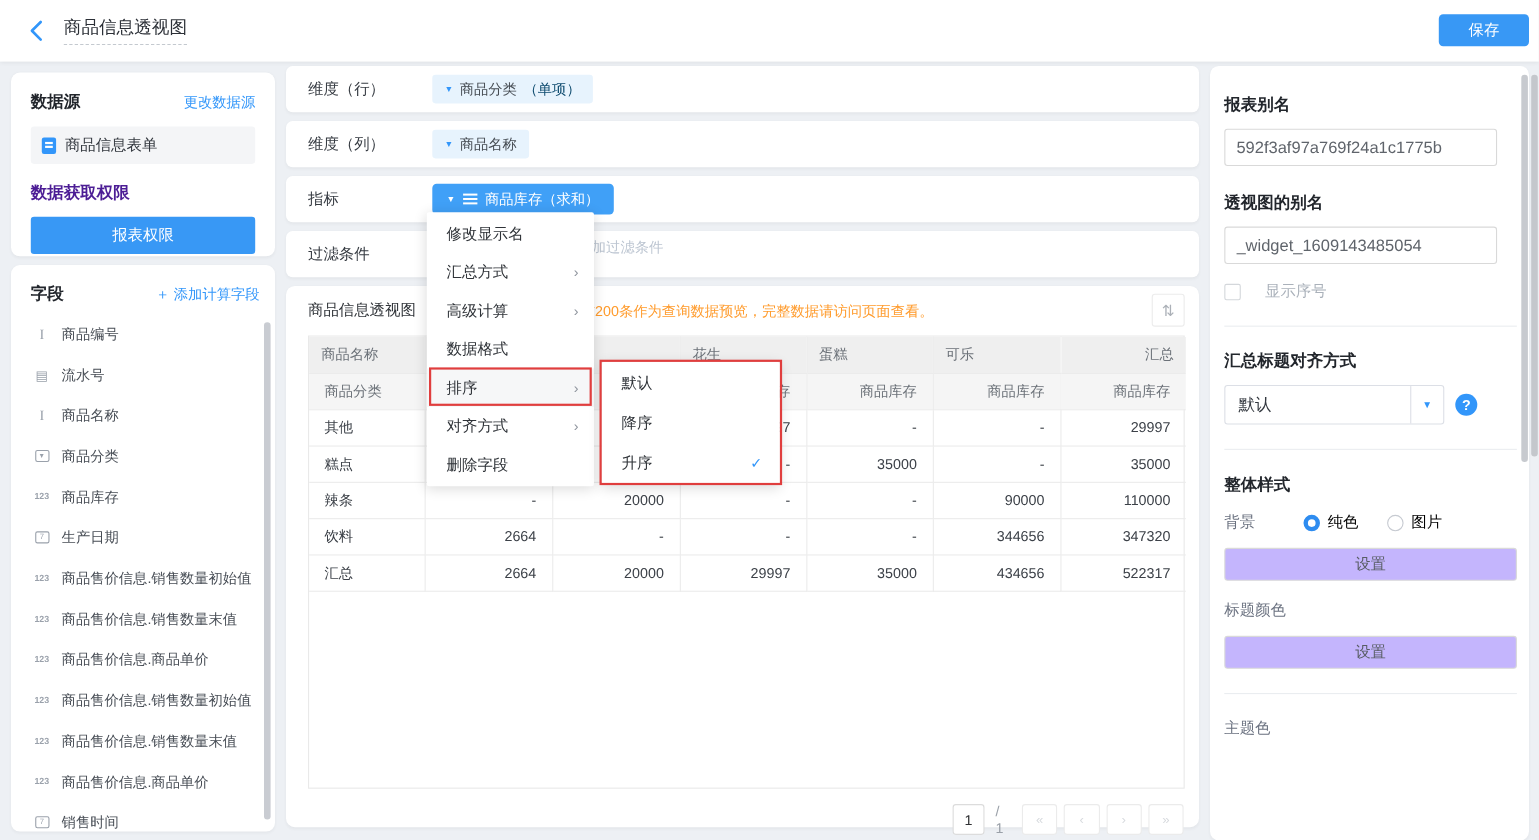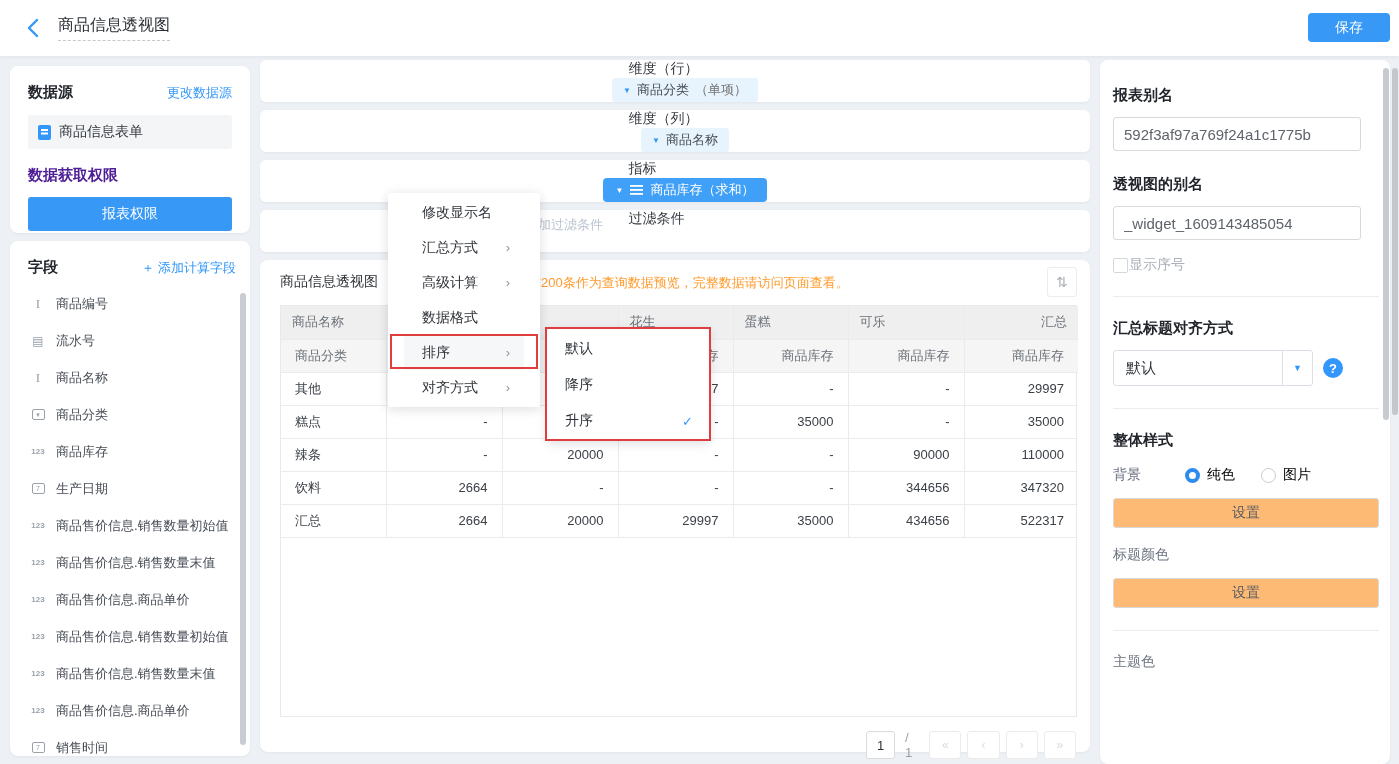--- a/index.html
+++ b/index.html
@@ -40,26 +40,26 @@
   .fi { width:20px; flex:none; display:flex; justify-content:center; align-items:center; color:#9aa1ab; }
   .fi-text { font-family:"Liberation Serif","DejaVu Serif",serif; font-size:13px; }
   .fi-num { font-size:8px; font-weight:700; }
   .fi-serial { font-size:12px; }
   .fi-box { width:13px; height:11px; border:1px solid #9aa1ab; border-radius:2px; font-size:7px;
             line-height:9px; text-align:center; color:#9aa1ab; }
   .left-scroll { position:absolute; right:4px; top:52px; width:6px; height:452px; background:#c9ccd2;
                  border-radius:3px; }
 
   
-  .cfg-row { left:260px; width:830px; height:42px; display:flex; align-items:center; padding-left:20px; border-radius:6px;flex-direction:column; }
+  .cfg-row { left:260px; width:830px; height:42px; display:flex; align-items:center; padding-left:20px; border-radius:6px; }
   .cfg-label { width:113px; font-size:14px; color:#363b42; }
   .tag-light { height:26px; background:#e7f3fd; border-radius:3px; display:inline-flex; align-items:center;
                gap:6px; padding:0 11px; font-size:13px; color:#454b52; cursor:pointer; }
   .tag-caret { font-size:8px; color:#3296fa; }
-  .tag-suffix { color:#737373; }
+  .tag-suffix { color:#0c4a6e; }
   .tag-solid { height:28px; background:#40a0f7; border-radius:4px; display:inline-flex; align-items:center;
                gap:7px; padding:0 13px; font-size:13px; color:#fff; cursor:pointer; }
   .tag-solid .tag-caret { color:#fff; }
   .bars-icon { width:13px; height:10px; background:
       linear-gradient(#fff,#fff) 0 0/13px 1.8px no-repeat,
       linear-gradient(#fff,#fff) 0 4px/13px 1.8px no-repeat,
       linear-gradient(#fff,#fff) 0 8px/13px 1.8px no-repeat; }
   .filter-ph { position:absolute; left:499px; top:216px; font-size:13px; color:#bcc5d1; z-index:1; }
 
   
@@ -79,60 +79,60 @@
   .ta-r { text-align:right; }
   .pager { position:absolute; left:585px; top:424px; display:flex; align-items:center; gap:6px; }
   .pg-input { width:29px; height:28px; border:1px solid #dcdcdc; border-radius:3px; text-align:center;
               font-size:13px; color:#303133; }
   .pg-total { color:#9aa0a8; font-size:13px; margin:0 4px; }
   .pg-btn { width:33px; height:28px; border:1px solid #ebebeb; border-radius:3px; background:#fff;
             color:#d7dade; font-size:12px; line-height:26px; text-align:center; }
 
   
   .menu { position:absolute; left:388px; top:193px; width:152px; background:#fff; border-radius:2px;
-          box-shadow:0 2px 12px rgba(0,0,0,.14); z-index:50; padding:2px 16px; }
+          box-shadow:0 2px 12px rgba(0,0,0,.14); z-index:50; padding:2px 0; }
   .menu-item { height:35px; display:flex; align-items:center; justify-content:space-between;
                padding:0 14px 0 18px; font-size:14px; color:#2f3338; cursor:pointer; }
   .menu-item.hl { background:#f6f7f8; }
   .chev { color:#8f959e; font-size:13px; }
   .submenu { position:absolute; left:547px; top:329px; width:162px; background:#fff; border-radius:2px;
              box-shadow:0 2px 12px rgba(0,0,0,.14); z-index:50; padding:2px 0; }
   .submenu .menu-item { height:36px; padding:0 16px 0 18px; }
   .check { color:#3296fa; font-size:13px; }
   .redbox { position:absolute; border:2px solid #e03e3e; z-index:60; pointer-events:none; }
   .redbox1 { left:390px; top:334px; width:148px; height:35px; }
   .redbox2 { left:545px; top:327px; width:166px; height:114px; }
 
   
   .right-card { left:1100px; top:60px; width:290px; height:704px; padding:26px 24px 0 13px; }
   .r-title { font-size:15px; font-weight:700; color:#22262c; }
   .r-input { width:248px; height:34px; border:1px solid #d9d9d9; border-radius:3px; padding:0 10px;
              font-size:15px; color:#5f646b; margin-top:12px; background:#fff; }
   .r-sec { margin-top:24px; }
-  .chk-row { margin-top:16px; display:flex; align-items:center; gap:1px; cursor:pointer; }
+  .chk-row { margin-top:16px; display:flex; align-items:center; gap:22px; cursor:pointer; }
   .chk-box { width:15px; height:15px; border:1px solid #d4d7db; border-radius:2px; background:#fff; flex:none; }
   .chk-label { font-size:14px; color:#aab1ba; }
   .divider { height:1px; background:#eaedf0; width:266px; margin:22px 0; }
   .sel-row { margin-top:12px; display:flex; align-items:center; gap:10px; }
   .select { width:200px; height:36px; border:1px solid #dcdfe6; border-radius:3px; display:flex;
             align-items:center; background:#fff; cursor:pointer; }
   .sel-val { flex:1; padding-left:12px; font-size:15px; color:#33383f; }
   .sel-caret { width:30px; height:100%; border-left:1px solid #dcdfe6; display:flex; align-items:center;
                justify-content:center; color:#3296fa; font-size:9px; }
   .help-icon { width:20px; height:20px; border-radius:50%; background:#3296fa; color:#fff; font-size:13px;
                font-weight:700; display:flex; align-items:center; justify-content:center; cursor:pointer; }
   .sub-label { font-size:14px; color:#6b7280; margin-top:18px; }
   .radio-row { margin-top:16px; display:flex; align-items:center; font-size:14px; }
   .radio-row .lbl { color:#6b7280; width:72px; }
   .radio { width:15px; height:15px; border-radius:50%; margin-right:7px; flex:none; cursor:pointer; }
   .radio.on { border:4.5px solid #2e8cf0; background:#fff; }
   .radio.off { border:1.5px solid #c6cad1; background:#fff; }
   .radio-lbl { color:#000000; margin-right:26px; }
   .set-btn { margin-top:14px; width:266px; height:30px; border:1px solid #d9d9d9; border-radius:3px;
-             background:#fdba74; font-size:14px; color:#585d64; cursor:pointer; display:block; }
+             background:#c4b5fd; font-size:14px; color:#585d64; cursor:pointer; display:block; }
   .right-scroll { position:absolute; right:1.5px; top:8px; width:6px; height:352px; background:#c7cacf;
                   border-radius:3px; }
   .page-scroll { position:absolute; right:1px; top:68px; width:6px; height:347px; background:#c4c7cc;
                  border-radius:3px; z-index:30; }
 </style>
 </head>
 <body>
 
 <div class="topbar">
   <span class="back">
@@ -364,20 +364,23 @@
       <span>数据格式</span>
     </div>
   <div class="menu-item hl">
       <span>排序</span>
       <span class="chev">›</span>
     </div>
   <div class="menu-item">
       <span>对齐方式</span>
       <span class="chev">›</span>
     </div>
+  <div class="menu-item">
+      <span>删除字段</span>
+    </div>
 </div>
 
 <div class="submenu">
   <div class="menu-item">
       <span>默认</span>
     </div>
   <div class="menu-item">
       <span>降序</span>
     </div>
   <div class="menu-item">

